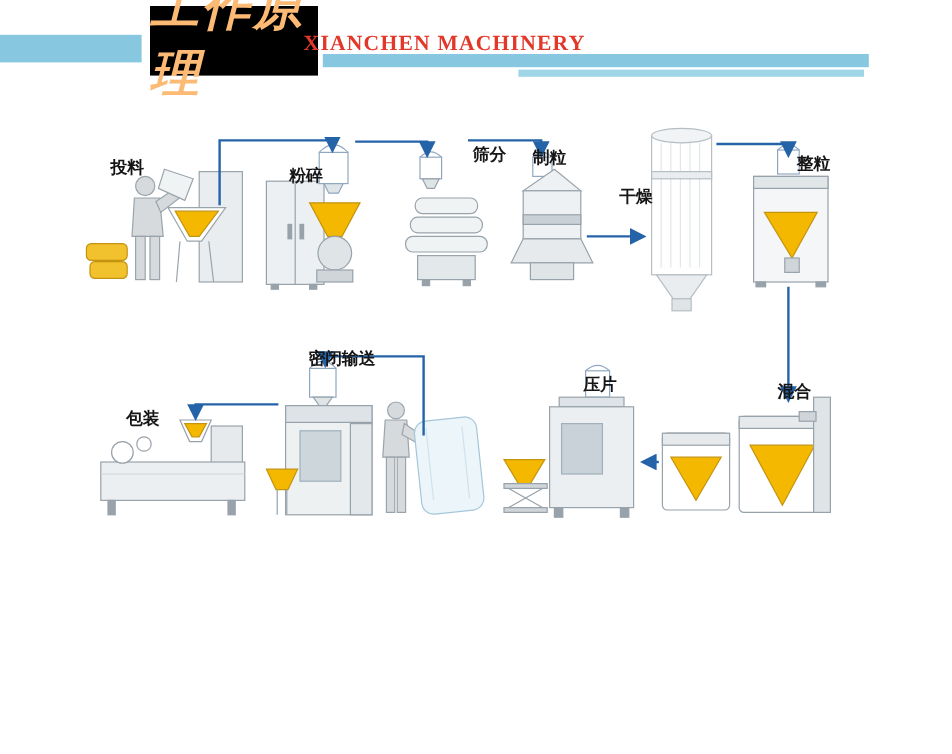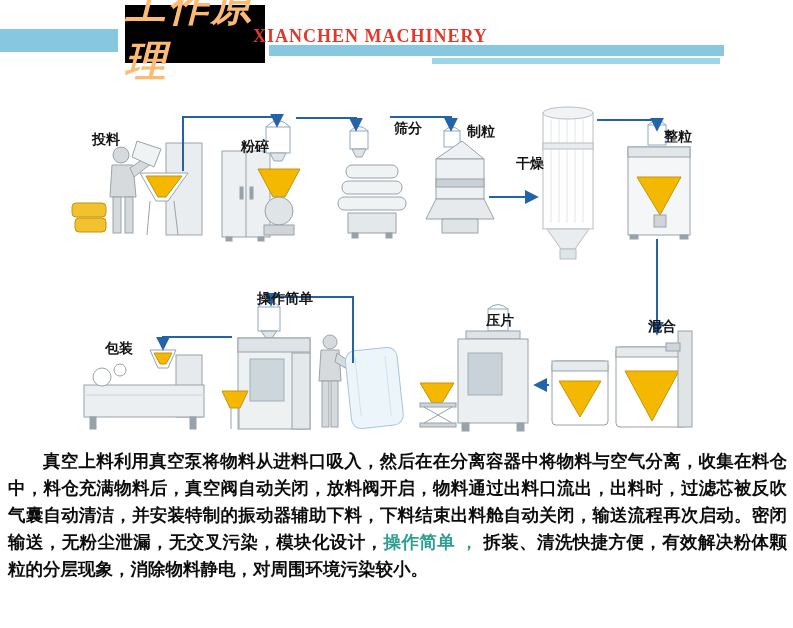--- a/index.html
+++ b/index.html
@@ -200,23 +200,22 @@
       <path d="M657,154 L657,248" marker-end="url(#arr)"></path>
       <path d="M549,300 L536,300" marker-end="url(#arr)"></path>
       <path d="M353,278 L353,212 L271,212 L271,219" marker-end="url(#arr)"></path>
       <path d="M232,252 L163,252 L163,263" marker-end="url(#arr)"></path>
     </g>
   </svg>
 
   <span class="dlabel" style="left:92px;top:131px">投料</span>
   <span class="dlabel" style="left:241px;top:138px">粉碎</span>
   <span class="dlabel" style="left:394px;top:120px">筛分</span>
-  <span class="dlabel" style="left:467px;top:123px">制粒</span>
+  <span class="dlabel" style="left:444px;top:123px">制粒</span>
   <span class="dlabel" style="left:516px;top:155px">干燥</span>
   <span class="dlabel" style="left:664px;top:128px">整粒</span>
-  <span class="dlabel" style="left:257px;top:290px">操作简单</span>
+  <span class="dlabel" style="left:257px;top:290px">密闭输送</span>
   <span class="dlabel" style="left:105px;top:340px">包装</span>
   <span class="dlabel" style="left:486px;top:312px">压片</span>
   <span class="dlabel" style="left:648px;top:318px">混合</span>
 
-  <p class="description"><span>真空上料利用真空泵将物料从进料口吸入，然后在在分离容器中将物料与空气分离，收集在料仓中，料仓充满物料后，真空阀自动关闭，放料阀开启，物料通过出料口流出，出料时，过滤芯被反吹气囊自动清洁，并安装特制的振动器辅助下料，下料结束出料舱自动关闭，输送流程再次启动。密闭输送，无粉尘泄漏，无交叉污染，模块化设计，</span><span class="teal">操作简单 ，</span><span> 拆装、清洗快捷方便，有效解决粉体颗粒的分层现象，消除物料静电，对周围环境污染较小。</span></p>
 
 </div>
 
 </body></html>

